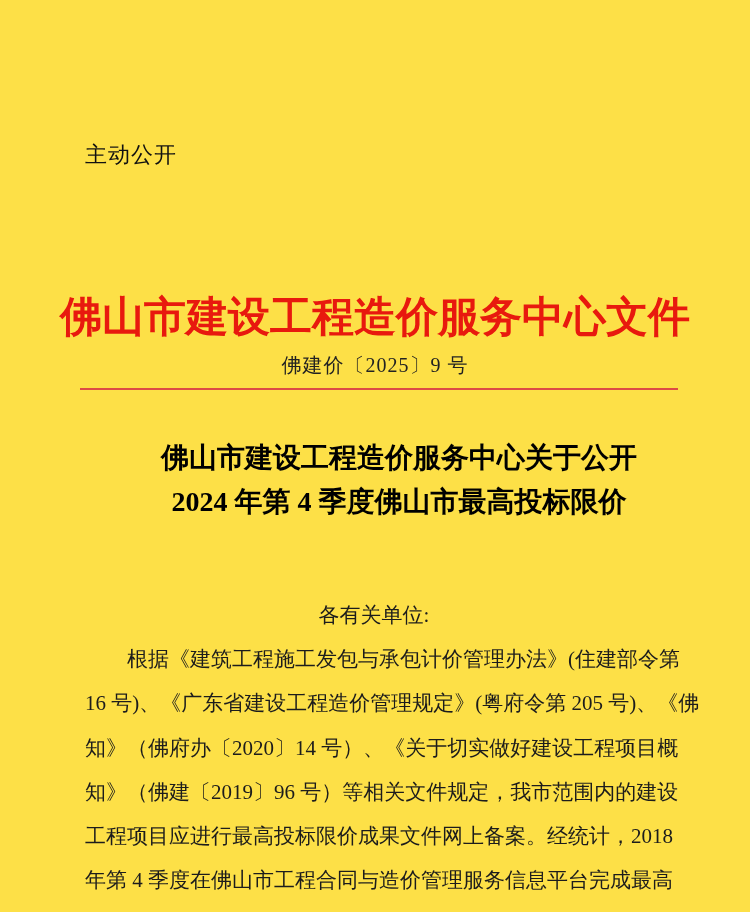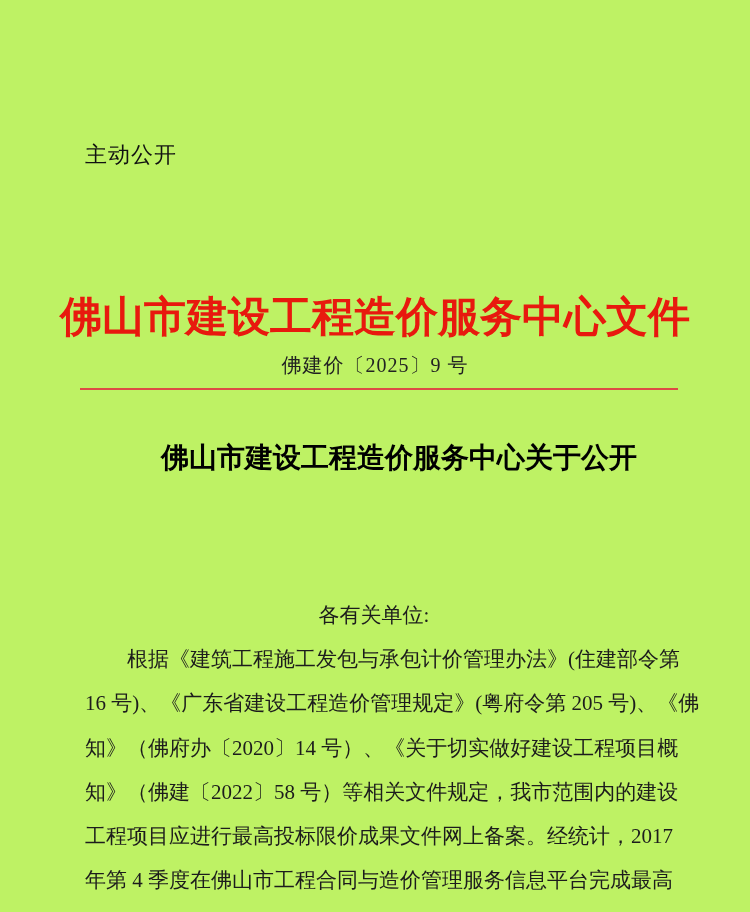--- a/index.html
+++ b/index.html
@@ -13,21 +13,21 @@
     width: 750px;
     height: 912px;
     position: relative;
     overflow: hidden;
     font-family: "Liberation Serif", "DejaVu Serif", serif;
     color: var(--text-black);
   }
   .page {
     position: absolute;
     inset: 0;
-    background: #bef264;
+    background: #fde047;
   }
   .disclosure {
     position: absolute;
     left: 85px;
     top: 140px;
     font-family: "Liberation Sans", "DejaVu Sans", sans-serif;
     font-size: 22px;
     letter-spacing: 1px;
     color: #111;
     white-space: nowrap;
@@ -109,25 +109,26 @@
   <div class="disclosure">主动公开</div>
 
   <div class="letterhead">佛山市建设工程造价服务中心文件</div>
 
   <div class="doc-number">佛建价〔2025〕9 号</div>
 
   <div class="divider"></div>
 
   <div class="doc-title">
     <div>佛山市建设工程造价服务中心关于公开</div>
+    <div>2024 年第 4 季度佛山市最高投标限价</div>
   </div>
 
   <div class="body-block">
     <div class="salutation">各有关单位:</div>
     <div class="body-line indent">根据《建筑工程施工发包与承包计价管理办法》(住建部令第</div>
     <div class="body-line">16 号)、《广东省建设工程造价管理规定》(粤府令第 205 号)、《佛</div>
     <div class="body-line">知》（佛府办〔2020〕14 号）、《关于切实做好建设工程项目概</div>
-    <div class="body-line">知》（佛建〔2022〕58 号）等相关文件规定，我市范围内的建设</div>
-    <div class="body-line">工程项目应进行最高投标限价成果文件网上备案。经统计，2017</div>
+    <div class="body-line">知》（佛建〔2019〕96 号）等相关文件规定，我市范围内的建设</div>
+    <div class="body-line">工程项目应进行最高投标限价成果文件网上备案。经统计，2018</div>
     <div class="body-line">年第 4 季度在佛山市工程合同与造价管理服务信息平台完成最高</div>
   </div>
 
 </div>
 
 </body></html>

